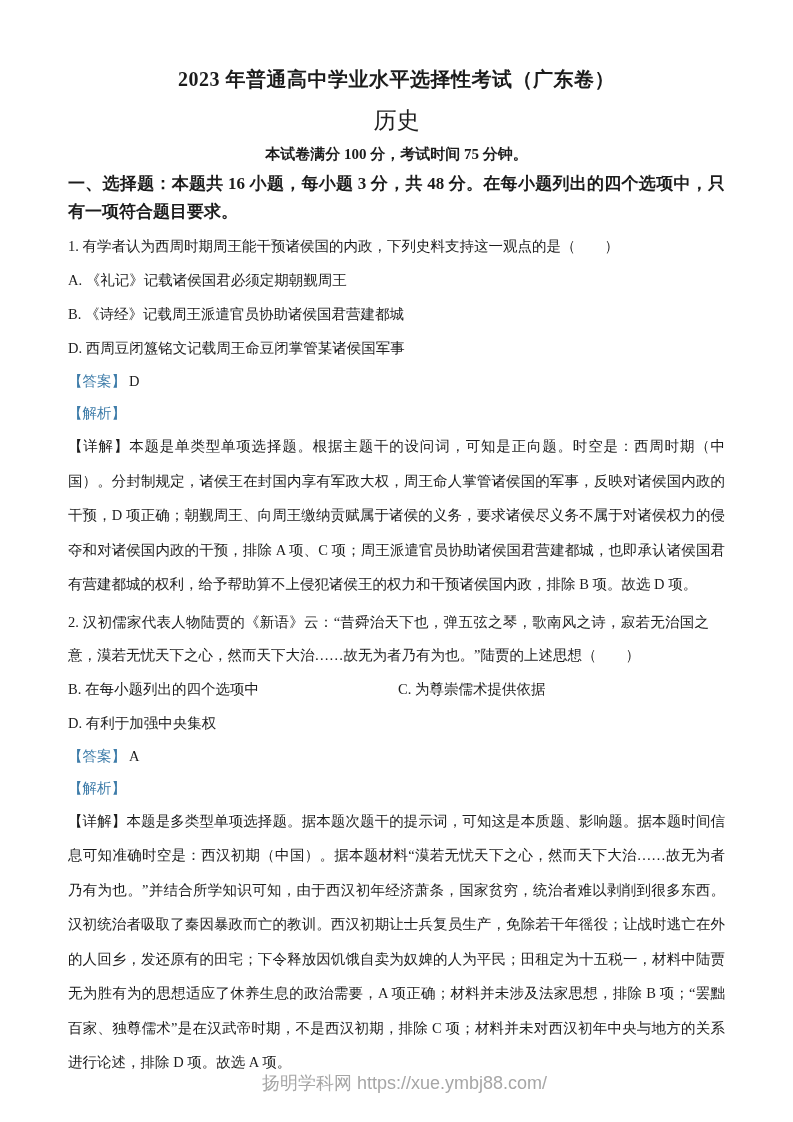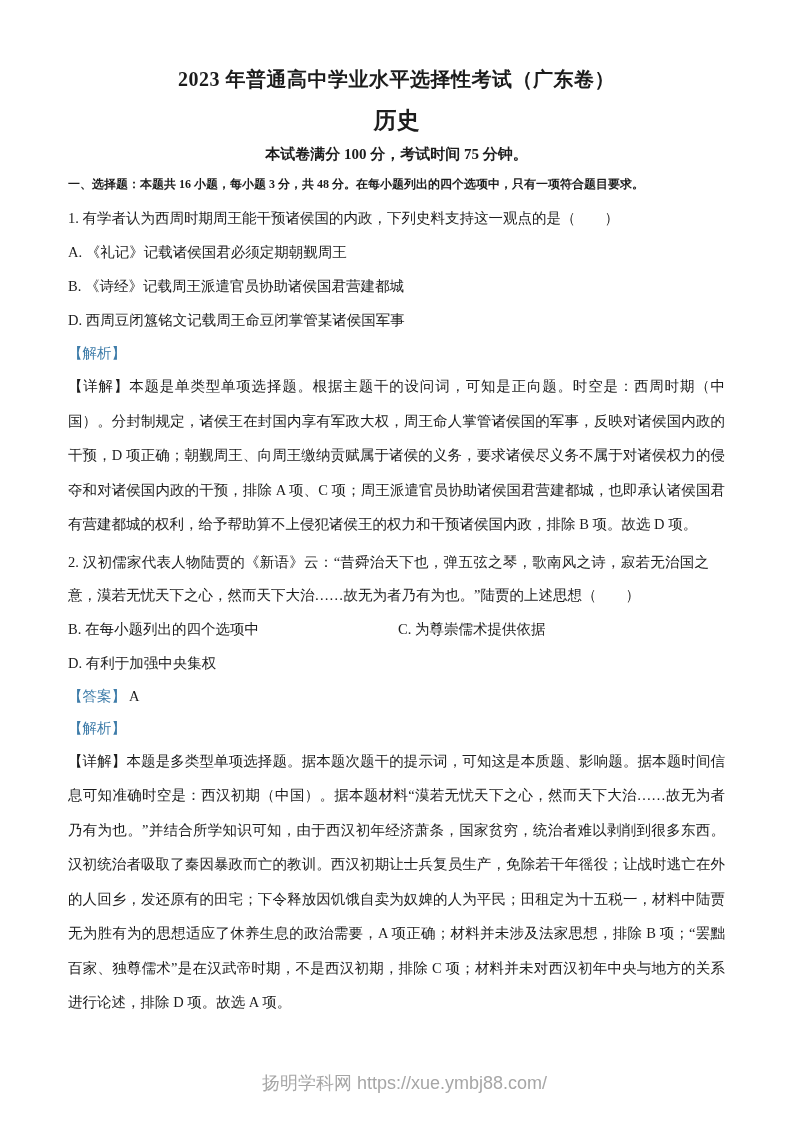--- a/index.html
+++ b/index.html
@@ -23,33 +23,33 @@
     font-size: 20px;
     line-height: 30px;
     font-weight: bold;
     text-align: center;
     letter-spacing: 0.5px;
   }
   .doc-subject {
     margin: 12px 0 0 0;
     font-size: 23px;
     line-height: 30px;
-    font-weight: bold;
+    font-weight: normal;
     text-align: center;
   }
   .doc-meta {
     margin: 7px 0 0 0;
     font-size: 15px;
     line-height: 22px;
     font-weight: bold;
     text-align: center;
   }
   .section-header {
     margin: 5px 0 0 0;
-    font-size: 12px;
+    font-size: 17px;
     line-height: 28px;
     font-weight: bold;
     text-align: justify;
   }
   .question { margin: 0; }
   .stem {
     margin: 4px 16px 0 0;
     font-size: 14.5px;
     line-height: 33px;
     text-align: justify;
@@ -101,20 +101,21 @@
 
   <p class="section-header">一、选择题：本题共 16 小题，每小题 3 分，共 48 分。在每小题列出的四个选项中，只有一项符合题目要求。</p>
 
   <section class="question">
     <p class="stem">1. 有学者认为西周时期周王能干预诸侯国的内政，下列史料支持这一观点的是（　　）</p>
     <div class="opts-stacked">
       <p class="opt">A. 《礼记》记载诸侯国君必须定期朝觐周王</p>
       <p class="opt">B. 《诗经》记载周王派遣官员协助诸侯国君营建都城</p>
       <p class="opt">D. 西周豆闭簋铭文记载周王命豆闭掌管某诸侯国军事</p>
     </div>
+    <p class="meta-line"><span class="label-blue">【答案】</span><span class="ans-letter">D</span></p>
     <p class="meta-line"><span class="label-blue">【解析】</span></p>
     <p class="detail"><span>【详解】</span><span>本题是单类型单项选择题。根据主题干的设问词，可知是正向题。时空是：西周时期（中国）。分封制规定，诸侯王在封国内享有军政大权，周王命人掌管诸侯国的军事，反映对诸侯国内政的干预，D 项正确；朝觐周王、向周王缴纳贡赋属于诸侯的义务，要求诸侯尽义务不属于对诸侯权力的侵夺和对诸侯国内政的干预，排除 A 项、C 项；周王派遣官员协助诸侯国君营建都城，也即承认诸侯国君有营建都城的权利，给予帮助算不上侵犯诸侯王的权力和干预诸侯国内政，排除 B 项。故选 D 项。</span></p>
   </section>
 
   <section class="question">
     <p class="stem">2. 汉初儒家代表人物陆贾的《新语》云：“昔舜治天下也，弹五弦之琴，歌南风之诗，寂若无治国之意，漠若无忧天下之心，然而天下大治……故无为者乃有为也。”陆贾的上述思想（　　）</p>
     <div class="opts-grid">
       <p class="opt">B. 在每小题列出的四个选项中</p>
       <p class="opt">C. 为尊崇儒术提供依据</p>
       <p class="opt">D. 有利于加强中央集权</p>

